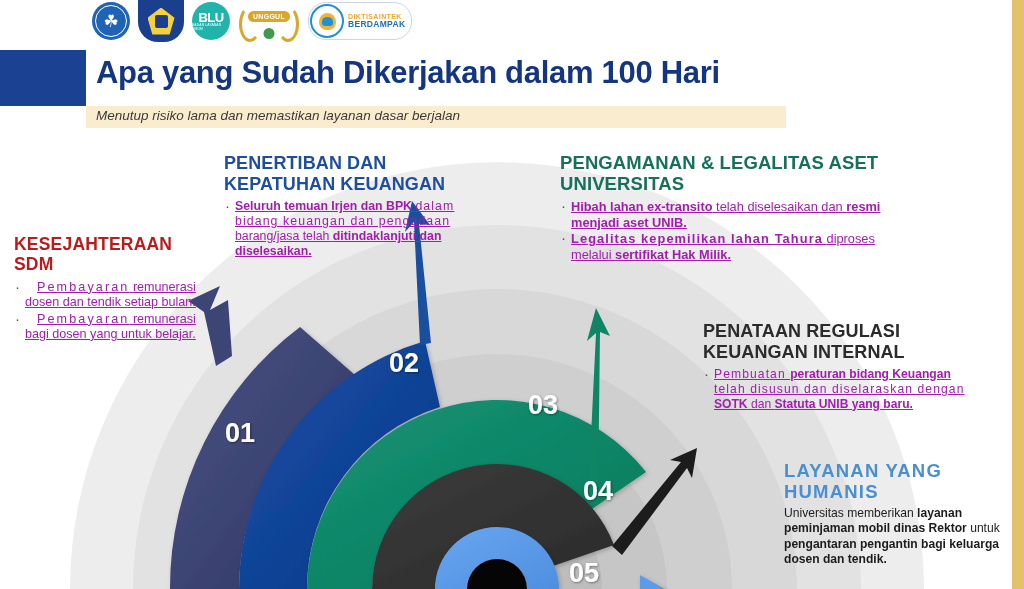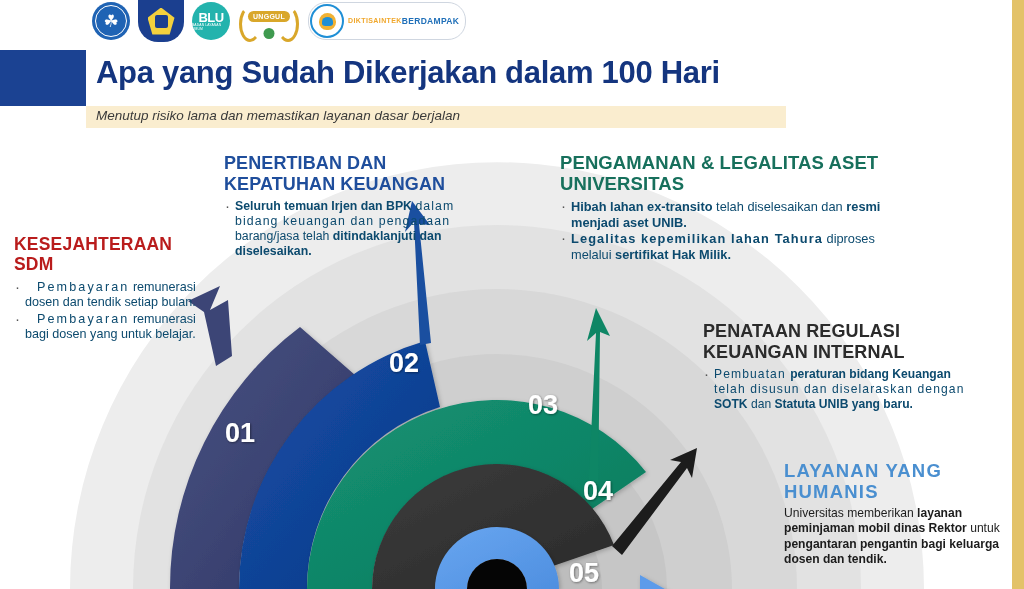--- a/index.html
+++ b/index.html
@@ -55,38 +55,38 @@
     border:2px solid #b53145;border-radius:50%;border-left-color:transparent;border-top-color:transparent;}
   .logo-acquin .dash{position:absolute;left:17px;top:3px;width:16px;height:2px;background:#d4636f;}
 
   .logo-dikti{height:36px;display:flex;align-items:center;border:1px solid #cfd6e0;border-radius:18px;
      padding:0 6px 0 1px;background:#fff;}
   .logo-dikti .circ{width:30px;height:30px;border-radius:50%;background:#fff;border:2px solid #1f8fd6;
      display:flex;align-items:center;justify-content:center;}
   .logo-dikti .circ .m{width:17px;height:17px;background:#f2b233;border-radius:50% 50% 45% 45%;position:relative;}
   .logo-dikti .circ .m::after{content:"";position:absolute;left:3px;top:4px;width:11px;height:9px;
      background:#1f8fd6;border-radius:50% 50% 30% 30%;}
-  .logo-dikti .lbl{margin-left:4px;display:flex;flex-direction:row;line-height:1.05;}
+  .logo-dikti .lbl{margin-left:4px;display:flex;flex-direction:column;line-height:1.05;}
   .logo-dikti .l1{font-size:7px;font-weight:bold;color:#f0a72b;letter-spacing:.4px;}
   .logo-dikti .l2{font-size:8.5px;font-weight:bold;color:#1f6fb8;letter-spacing:.3px;}
 
   .main-title{position:absolute;left:96px;top:55px;font-size:31px;font-weight:bold;color:#14357f;
     letter-spacing:-0.3px;white-space:nowrap;}
   .subtitle-band{position:absolute;left:86px;top:106px;width:700px;height:22px;background:#faedcf;}
   .subtitle{position:absolute;left:96px;top:108px;font-size:13.5px;font-style:italic;
     color:#3a3a3a;white-space:nowrap;font-weight:500;}
 
   
   .rings{position:absolute;left:0;top:0;width:1024px;height:589px;}
 
   
   .blk{position:absolute;}
   .blk h3{margin:0;font-weight:bold;line-height:1.14;}
   .blk ul{margin:5px 0 0 0;padding:0;list-style:none;}
-  .blk li{position:relative;padding-left:11px;margin-bottom:1px;line-height:1.22;color:#0c4a6e;}
+  .blk li{position:relative;padding-left:11px;margin-bottom:1px;line-height:1.22;color:#a21caf;text-decoration:underline;}
   .blk li::before{content:"\00B7";position:absolute;left:1px;top:-2px;font-size:15px;color:#555;}
   .blk p{margin:4px 0 0 0;line-height:1.26;color:#1c1c1c;}
   .sp{letter-spacing:2.1px;margin-left:12px;}
   .sp2{letter-spacing:1.1px;}
   b{font-weight:bold;}
 
   #blk-sdm{left:14px;top:235px;width:190px;}
   #blk-sdm h3{font-size:17.5px;color:#b91c1c;letter-spacing:.2px;}
   #blk-sdm li{font-size:12.6px;}
 

